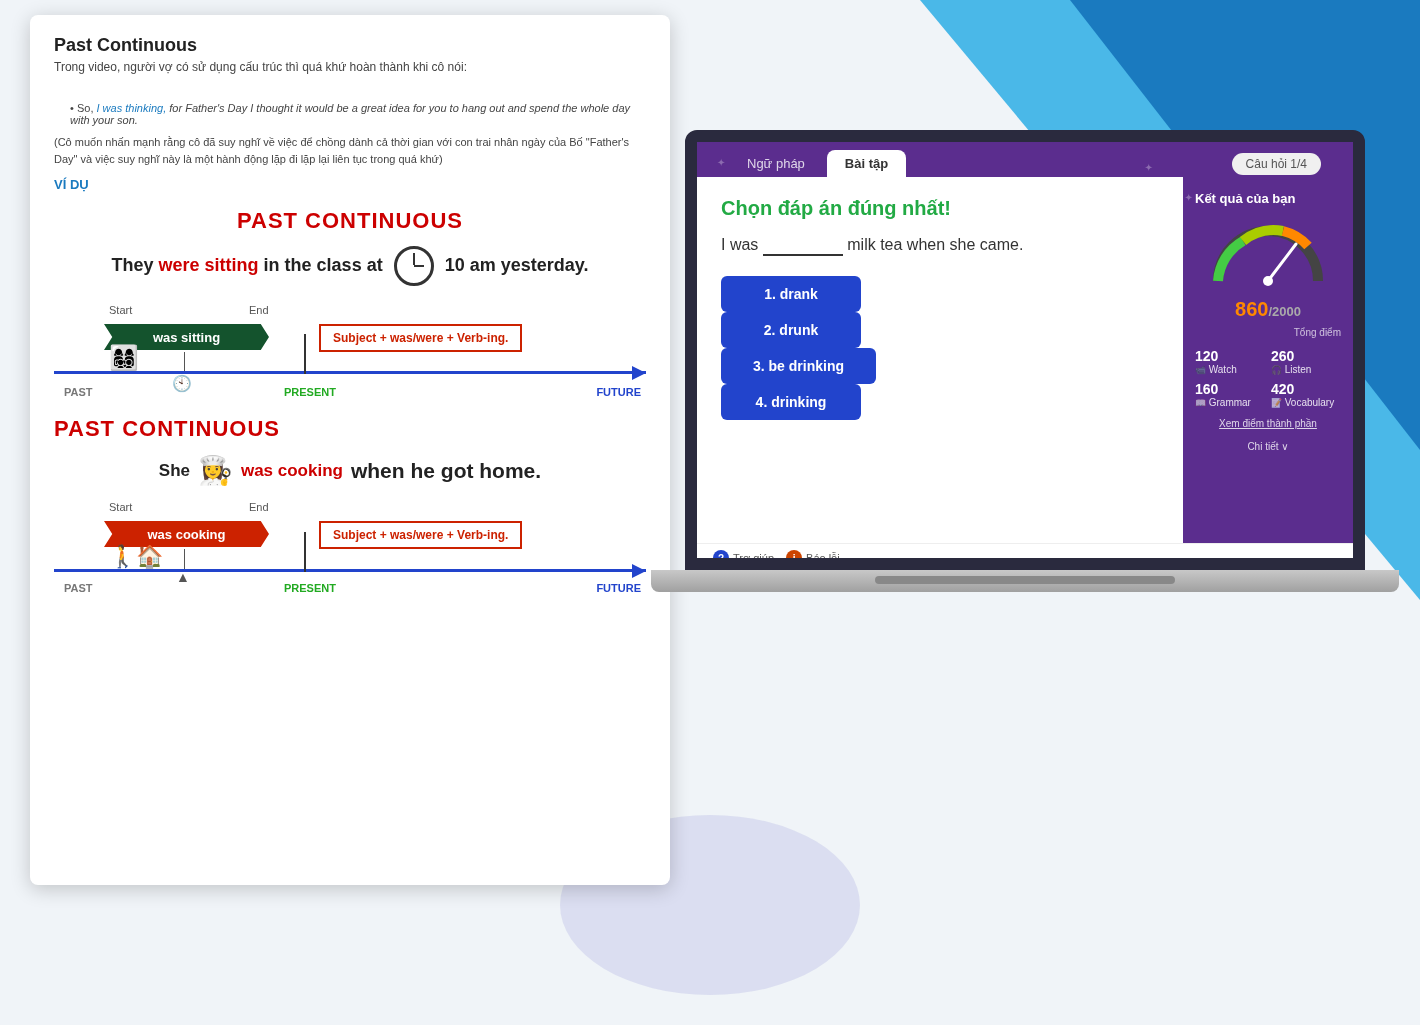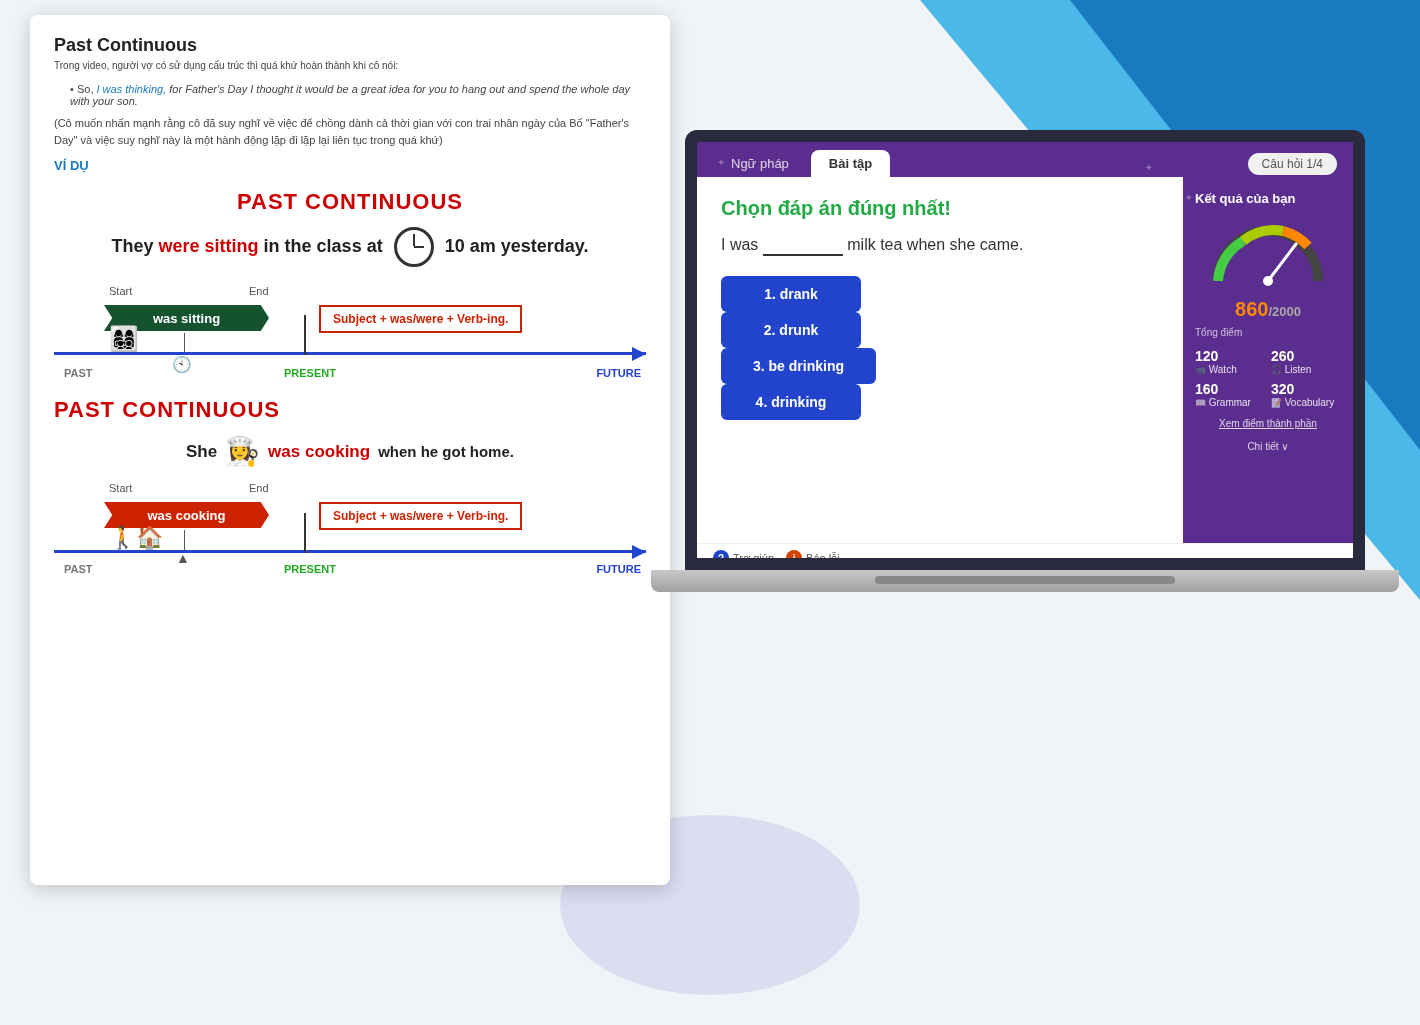--- a/index.html
+++ b/index.html
@@ -47,23 +47,23 @@
       padding: 20px 24px;
     }
 
     .doc-title {
       font-size: 18px;
       font-weight: bold;
       color: #222;
       margin-bottom: 4px;
     }
     .doc-subtitle {
-      font-size: 10px;
+      font-size: 12px;
       color: #444;
-      margin-bottom: 12px;
+      margin-bottom: 28px;
     }
     .doc-bullet {
       font-size: 11px;
       color: #444;
       padding-left: 16px;
       margin-bottom: 8px;
     }
     .doc-bullet span.italic-blue {
       font-style: italic;
       color: #1a7abf;
@@ -200,21 +200,21 @@
     .star {
       position: absolute;
       color: rgba(255,255,255,0.3);
       font-size: 10px;
     }
 
     
     .tabs-bar {
       display: flex;
       background: #5b2d8e;
-      padding: 8px 16px 0;
+      padding: 8px 32px 0;
       align-items: flex-end;
       gap: 4px;
     }
     .tab-item {
       padding: 6px 18px;
       font-size: 13px;
       color: rgba(255,255,255,0.8);
       border-radius: 8px 8px 0 0;
       cursor: pointer;
     }
@@ -313,21 +313,21 @@
       margin-bottom: 6px;
     }
     .score-number {
       font-size: 20px;
       font-weight: bold;
       color: #ff8800;
     }
     .score-label {
       font-size: 10px;
       color: rgba(255,255,255,0.7);
-      text-align: left;
+      text-align: right;
       margin-bottom: 10px;
     }
 
     .score-grid {
       display: grid;
       grid-template-columns: 1fr 1fr;
       gap: 6px;
       margin-bottom: 10px;
     }
     .score-item {
@@ -465,21 +465,21 @@
     </div>
   </div>
 
   <div class="pc-section2">
     <div class="pc-title">PAST CONTINUOUS</div>
 
     <div style="display:flex;align-items:center;justify-content:center;gap:8px;margin-bottom:12px;">
       <span style="font-size:17px;font-weight:bold;color:#222;">She</span>
       <span style="font-size:28px;">👩‍🍳</span>
       <span style="font-size:17px;font-weight:bold;color:#cc0000;">was cooking</span>
-      <span style="font-size:15px;font-weight:bold;color:#222;text-align:center;">when he got home.</span>
+      <span style="font-size:21px;font-weight:bold;color:#222;text-align:center;">when he got home.</span>
     </div>
 
     <div style="position:relative;height:95px;margin-bottom:4px;">
       <span style="position:absolute;top:2px;left:55px;font-size:11px;color:#555;">Start</span>
       <span style="position:absolute;top:2px;left:195px;font-size:11px;color:#555;">End</span>
 
       <div style="position:absolute;top:22px;left:50px;width:165px;height:26px;background:#cc2200;display:flex;align-items:center;justify-content:center;color:white;font-size:13px;font-weight:bold;clip-path:polygon(0 0, 95% 0, 100% 50%, 95% 100%, 0 100%, 5% 50%);">
         <span>was cooking</span>
       </div>
 
@@ -591,21 +591,21 @@
               <span class="score-item-number">260</span>
               <span class="score-item-icon">🎧 </span>
               <span>Listen</span>
             </div>
             <div class="score-item">
               <span class="score-item-number">160</span>
               <span class="score-item-icon">📖 </span>
               <span>Grammar</span>
             </div>
             <div class="score-item">
-              <span class="score-item-number">320</span>
+              <span class="score-item-number">420</span>
               <span class="score-item-icon">📝 </span>
               <span>Vocabulary</span>
             </div>
           </div>
 
           <a class="xem-diem">Xem điểm thành phần</a>
           <div class="chi-tiet">Chi tiết ∨</div>
         </div>
       </div>
 

